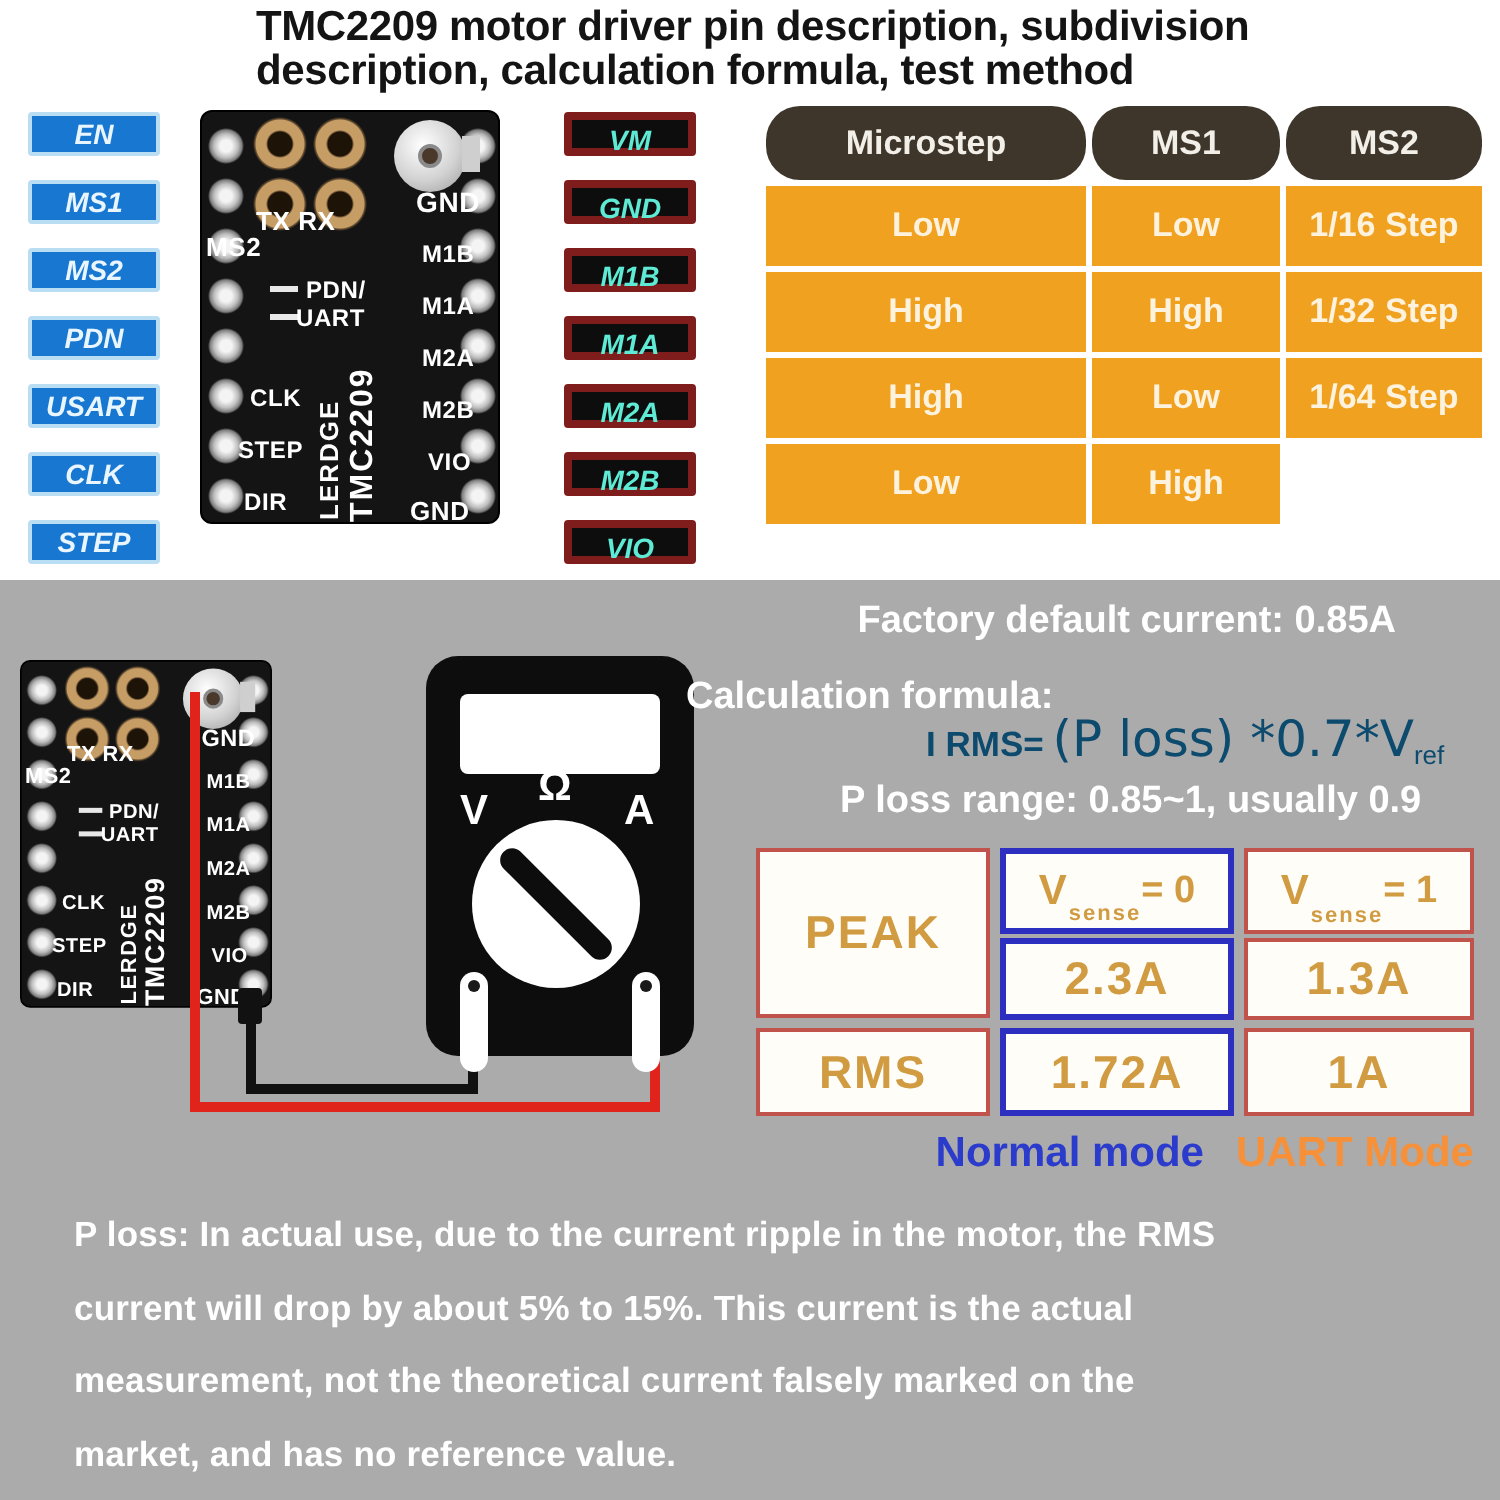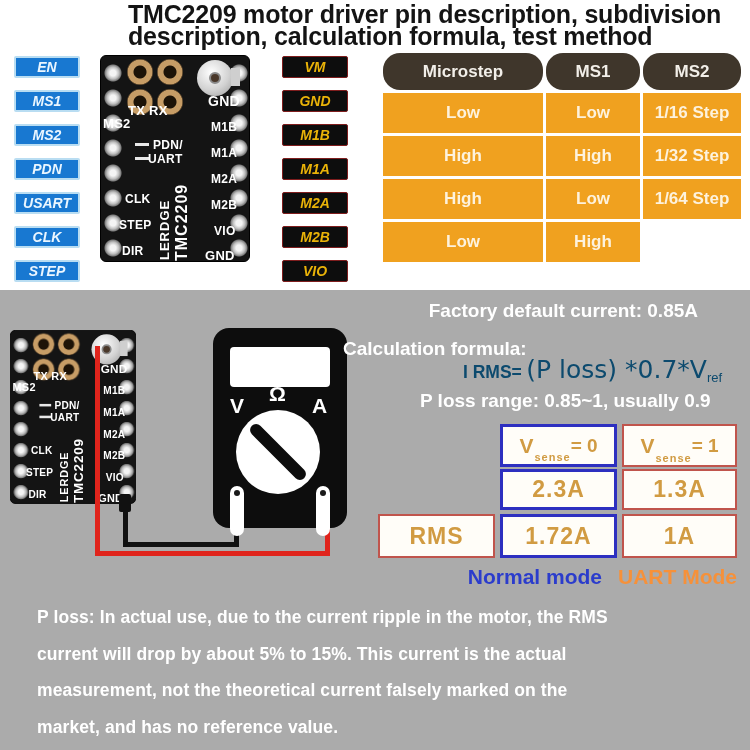--- a/index.html
+++ b/index.html
@@ -1,30 +1,30 @@
 <!DOCTYPE html>
 <html><head>
 <meta charset="utf-8">
 <style>
   * { margin:0; padding:0; box-sizing:border-box; }
   body { width:750px; height:750px; font-family:"Liberation Sans","DejaVu Sans",sans-serif; }
   .page { position:relative; width:750px; height:750px; background:#ffffff; overflow:hidden; }
 
   
   .title { position:absolute; left:128px; top:3px; color:#141414; font-weight:bold;
-           font-size:25px; line-height:22px; letter-spacing:-0.2px; }
+           font-size:21px; line-height:22px; letter-spacing:-0.2px; }
 
   
   .pin-col { position:absolute; display:flex; flex-direction:column; gap:12px;font-style:italic; }
   .pin-col.blue { left:14px; top:56px; }
   .pin-col.black { left:282px; top:56px; }
   .pin-box { width:66px; height:22px; text-align:center; line-height:19px;
              font-weight:bold; font-size:14px; border-radius:2px; }
   .pin-box.blue { background:#1878d1; border:2px solid #b9ddf2; color:#eaf6ff; }
-  .pin-box.black { background:#0d0d0d; border:1px solid #7f1d1d; color:#eab308; line-height:20px; }
+  .pin-box.black { background:#0d0d0d; border:4px solid #7f1d1d; color:#5eead4; line-height:20px; }
 
   
   .chip { position:absolute; width:150px; height:207px; background:#141414;
           border-radius:6px; border:1px solid #000; }
   .pad-strip { position:absolute; width:18px; height:200px; top:5px;
      background-image: radial-gradient(circle at 9px 12px, #f4f4f4 0 3px, #bdbdbd 6px, #7d7d7d 8px, rgba(0,0,0,0) 9px);
      background-size:18px 25px; background-repeat:repeat-y; }
   .pad-strip.left { left:3px; } .pad-strip.right { left:129px; }
   .hole-grid { position:absolute; left:24px; top:1px; width:60px; height:60px;
      background-image: radial-gradient(circle at 15px 15px, #1d1307 0 6px, #c79d66 7px 12px, #6b5233 12.5px, rgba(0,0,0,0) 13.5px);
@@ -228,20 +228,21 @@
   </div>
 
   <div class="g-text" style="top:300px; right:52px;">Factory default current: 0.85A</div>
   <div class="g-text" style="left:343px; top:338px;">Calculation formula:</div>
   <div class="formula-line">
     <span class="formula-lhs">I RMS=</span>
     <span class="formula-body">(P loss) *0.7*V</span><sub class="formula-sub">ref</sub>
   </div>
   <div class="g-text" style="left:420px; top:390px;">P loss range: 0.85~1, usually 0.9</div>
 
+  <div class="c-cell redb" style="left:378px; top:424px; width:117px; height:85px;">PEAK</div>
   <div class="c-cell blueb" style="left:500px; top:424px; width:117px; height:43px;">
     <span class="vs-prefix">V</span>
       <span class="vs-sub">sense</span>
       <span class="vs-suffix"> = 0</span>
   </div>
   <div class="c-cell redb" style="left:622px; top:424px; width:115px; height:43px;">
     <span class="vs-prefix">V</span>
       <span class="vs-sub">sense</span>
       <span class="vs-suffix"> = 1</span>
   </div>

